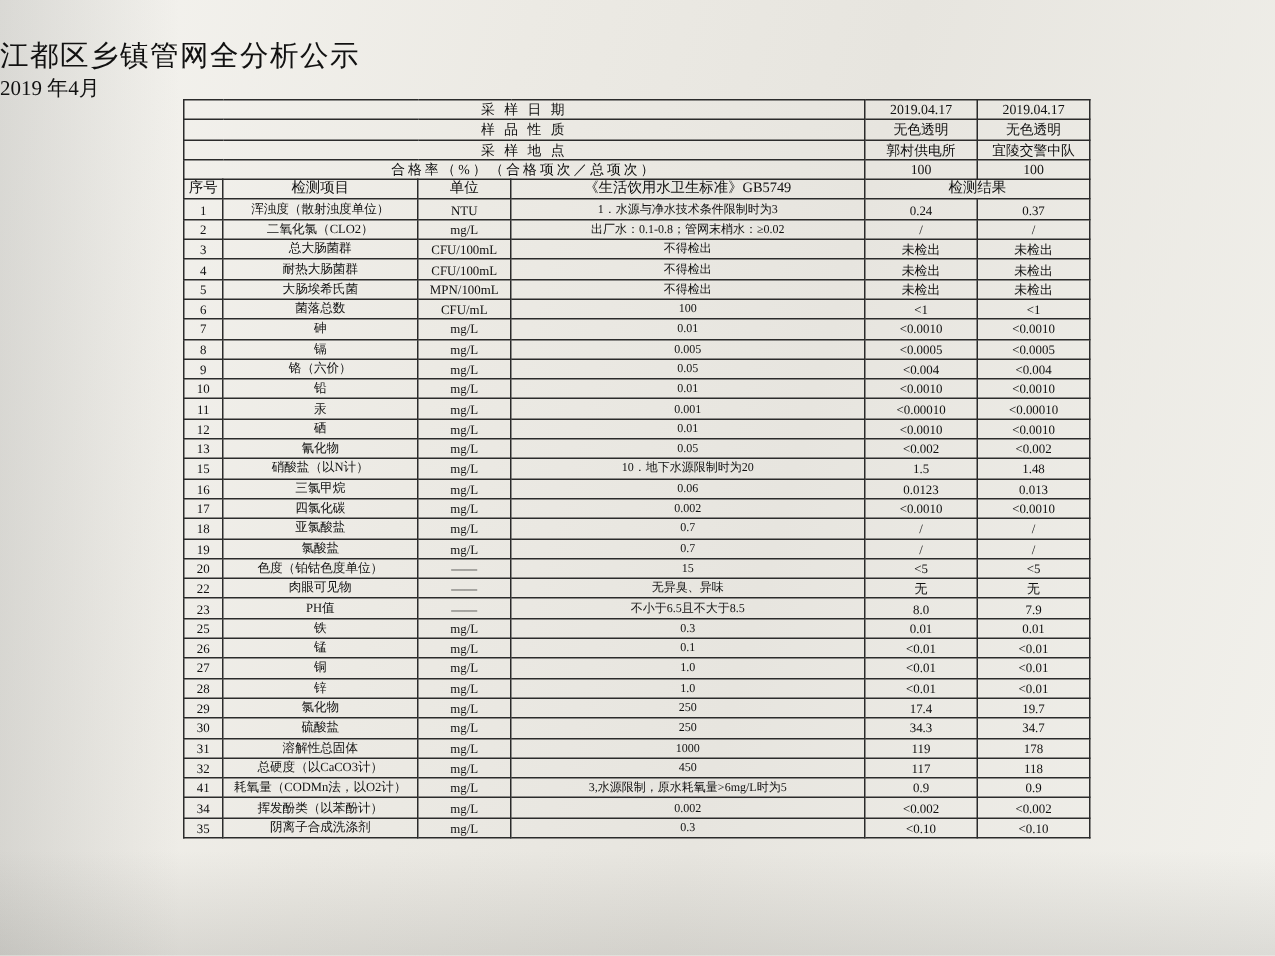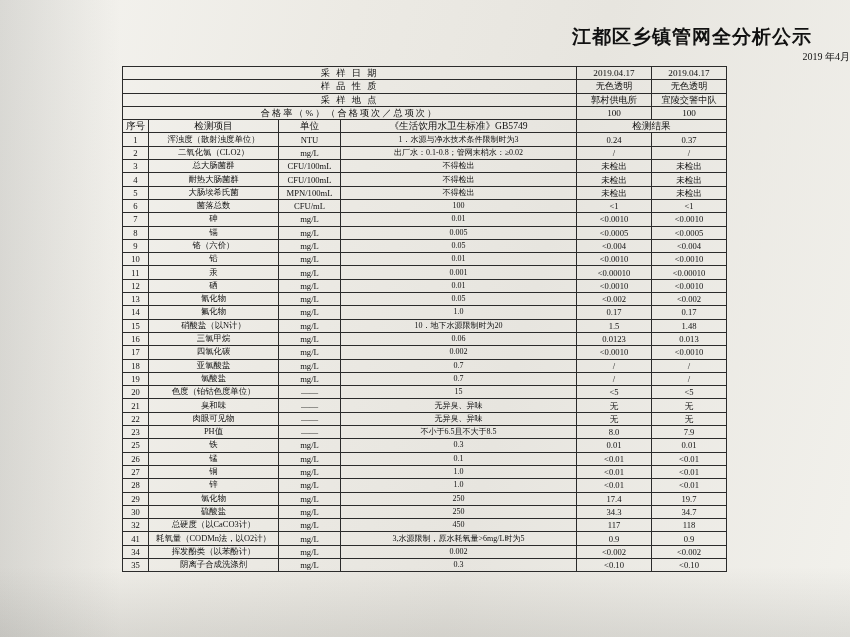--- a/index.html
+++ b/index.html
@@ -30,32 +30,32 @@
   .shadow-bottom {
     position: absolute; left: 0; bottom: 0; width: 850px; height: 70px;
     background: linear-gradient(0deg, rgba(120,120,115,0.18), rgba(120,120,115,0));
     pointer-events: none;
   }
   .title {
     position: absolute;
     top: 24px;
     left: 0;
     width: 812px;
-    text-align: right;
+    text-align: left;
     font-size: 19px;
-    font-weight: bold;
+    font-weight: normal;
     letter-spacing: 1px;
   }
   .subtitle {
     position: absolute;
     top: 50px;
     left: 0;
     width: 850px;
-    text-align: right;
-    font-size: 10px;
+    text-align: left;
+    font-size: 14px;
   }
   .table-wrap {
     position: absolute;
     left: 122px;
     top: 66px;
     width: 604px;
   }
   table.main {
     border-collapse: collapse;
     width: 604px;
@@ -239,28 +239,20 @@
           </tr>
           <tr>
             <td class="num">13</td>
             <td class="item-cell">氰化物</td>
             <td class="num">mg/L</td>
             <td class="std-cell">0.05</td>
             <td class="num">&lt;0.002</td>
             <td class="num">&lt;0.002</td>
           </tr>
           <tr>
-            <td class="num">14</td>
-            <td class="item-cell">氟化物</td>
-            <td class="num">mg/L</td>
-            <td class="std-cell">1.0</td>
-            <td class="num">0.17</td>
-            <td class="num">0.17</td>
-          </tr>
-          <tr>
             <td class="num">15</td>
             <td class="item-cell">硝酸盐（以N计）</td>
             <td class="num">mg/L</td>
             <td class="std-cell">10．地下水源限制时为20</td>
             <td class="num">1.5</td>
             <td class="num">1.48</td>
           </tr>
           <tr>
             <td class="num">16</td>
             <td class="item-cell">三氯甲烷</td>
@@ -295,28 +287,20 @@
           </tr>
           <tr>
             <td class="num">20</td>
             <td class="item-cell">色度（铂钴色度单位）</td>
             <td class="num">——</td>
             <td class="std-cell">15</td>
             <td class="num">&lt;5</td>
             <td class="num">&lt;5</td>
           </tr>
           <tr>
-            <td class="num">21</td>
-            <td class="item-cell">臭和味</td>
-            <td class="num">——</td>
-            <td class="std-cell">无异臭、异味</td>
-            <td class="num">无</td>
-            <td class="num">无</td>
-          </tr>
-          <tr>
             <td class="num">22</td>
             <td class="item-cell">肉眼可见物</td>
             <td class="num">——</td>
             <td class="std-cell">无异臭、异味</td>
             <td class="num">无</td>
             <td class="num">无</td>
           </tr>
           <tr>
             <td class="num">23</td>
             <td class="item-cell">PH值</td>
@@ -367,20 +351,28 @@
           </tr>
           <tr>
             <td class="num">30</td>
             <td class="item-cell">硫酸盐</td>
             <td class="num">mg/L</td>
             <td class="std-cell">250</td>
             <td class="num">34.3</td>
             <td class="num">34.7</td>
           </tr>
           <tr>
+            <td class="num">31</td>
+            <td class="item-cell">溶解性总固体</td>
+            <td class="num">mg/L</td>
+            <td class="std-cell">1000</td>
+            <td class="num">119</td>
+            <td class="num">178</td>
+          </tr>
+          <tr>
             <td class="num">32</td>
             <td class="item-cell">总硬度（以CaCO3计）</td>
             <td class="num">mg/L</td>
             <td class="std-cell">450</td>
             <td class="num">117</td>
             <td class="num">118</td>
           </tr>
           <tr>
             <td class="num">41</td>
             <td class="item-cell">耗氧量（CODMn法，以O2计）</td>

